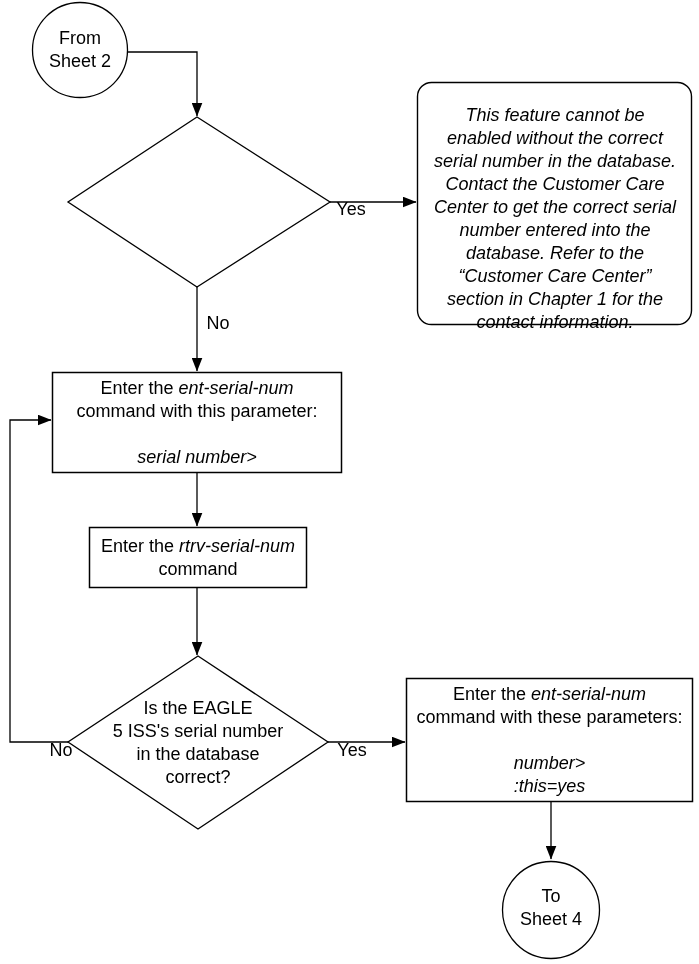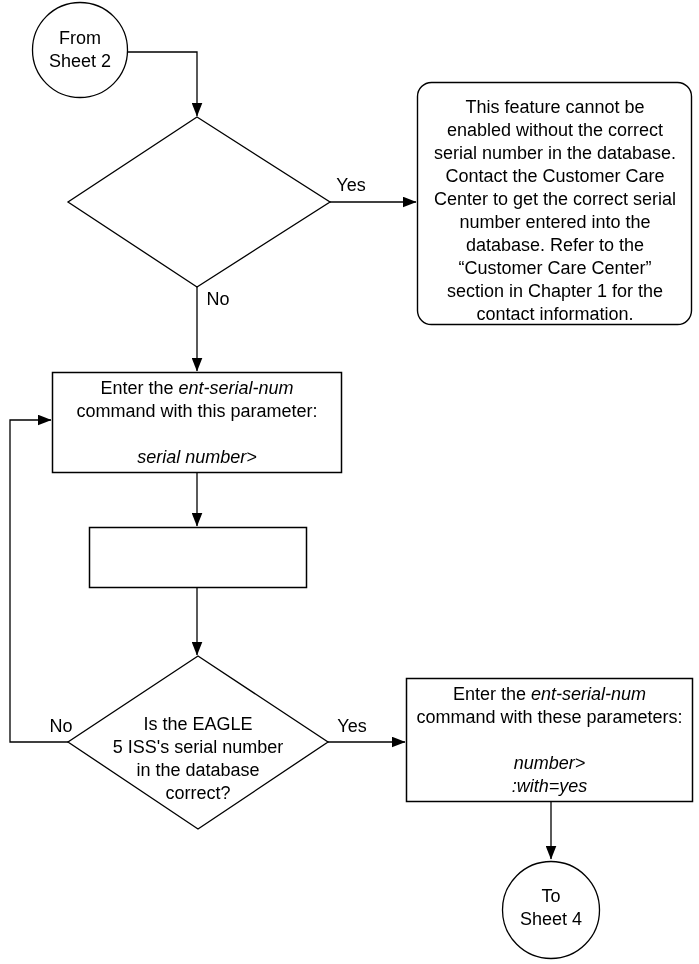--- a/index.html
+++ b/index.html
@@ -32,20 +32,21 @@
     justify-content: center;
   }
   .txt-inner {
     text-align: center;
     white-space: nowrap;
   }
   .lbl {
     position: absolute;
     height: 22px;
     text-align: center;
+    margin-top: 24px;
   }
 </style>
 </head>
 <body>
 
 <div class="canvas">
 
   <svg class="wires" viewBox="0 0 699 964">
     <defs>
       <marker id="arrow" markerUnits="userSpaceOnUse" markerWidth="14" markerHeight="11" refX="13.5" refY="5.5" orient="auto">
@@ -70,35 +71,38 @@
     <polyline points="328,742 405,742" fill="none" stroke="#000000" stroke-width="1.3" marker-end="url(#arrow)"></polyline>
     <polyline points="68,742 10,742 10,420 51,420" fill="none" stroke="#000000" stroke-width="1.3" marker-end="url(#arrow)"></polyline>
     <polyline points="551,802 551,859" fill="none" stroke="#000000" stroke-width="1.3" marker-end="url(#arrow)"></polyline>
   </svg>
 
   <div class="txt" style="left:33px; top:4px; width:94px; height:92px;">
     <div class="txt-inner">From<br>Sheet 2</div>
   </div>
 
 
-  <div class="txt" style="left:421px; top:94px; width:268px; height:233px;">
+  <div class="txt" style="left:421px; top:102px; width:268px; height:233px;font-style:italic;">
     <div class="txt-inner">This feature cannot be<br>enabled without the correct<br>serial number in the database.<br>Contact the Customer Care<br>Center to get the correct serial<br>number entered into the<br>database. Refer to the<br>“Customer Care Center”<br>section in Chapter 1 for the<br>contact information.</div>
   </div>
 
   <div class="txt" style="left:54px; top:374px; width:286px; height:97px;">
     <div class="txt-inner">Enter the <i>ent-serial-num</i><br>command with this parameter:<br><br><i>serial number&gt;</i></div>
   </div>
 
+  <div class="txt" style="left:91px; top:529px; width:214px; height:57px;">
+    <div class="txt-inner">Enter the <i>rtrv-serial-num</i><br>command</div>
+  </div>
 
-  <div class="txt" style="left:88px; top:711px; width:220px; height:95px;">
+  <div class="txt" style="left:88px; top:695px; width:220px; height:95px;">
     <div class="txt-inner">Is the EAGLE<br>5 ISS's serial number<br>in the database<br>correct?</div>
   </div>
 
   <div class="txt" style="left:408px; top:680px; width:283px; height:120px;">
-    <div class="txt-inner">Enter the <i>ent-serial-num</i><br>command with these parameters:<br><br><i>number&gt;</i><br><i>:with=yes</i></div>
+    <div class="txt-inner">Enter the <i>ent-serial-num</i><br>command with these parameters:<br><br><i>number&gt;</i><br><i>:this=yes</i></div>
   </div>
 
   <div class="txt" style="left:504px; top:864px; width:94px; height:88px;">
     <div class="txt-inner">To<br>Sheet 4</div>
   </div>
 
   <div class="lbl" style="left:330px; top:174px; width:42px;">Yes</div>
   <div class="lbl" style="left:200px; top:288px; width:36px;">No</div>
   <div class="lbl" style="left:331px; top:715px; width:42px;">Yes</div>
   <div class="lbl" style="left:44px; top:715px; width:34px;">No</div>

